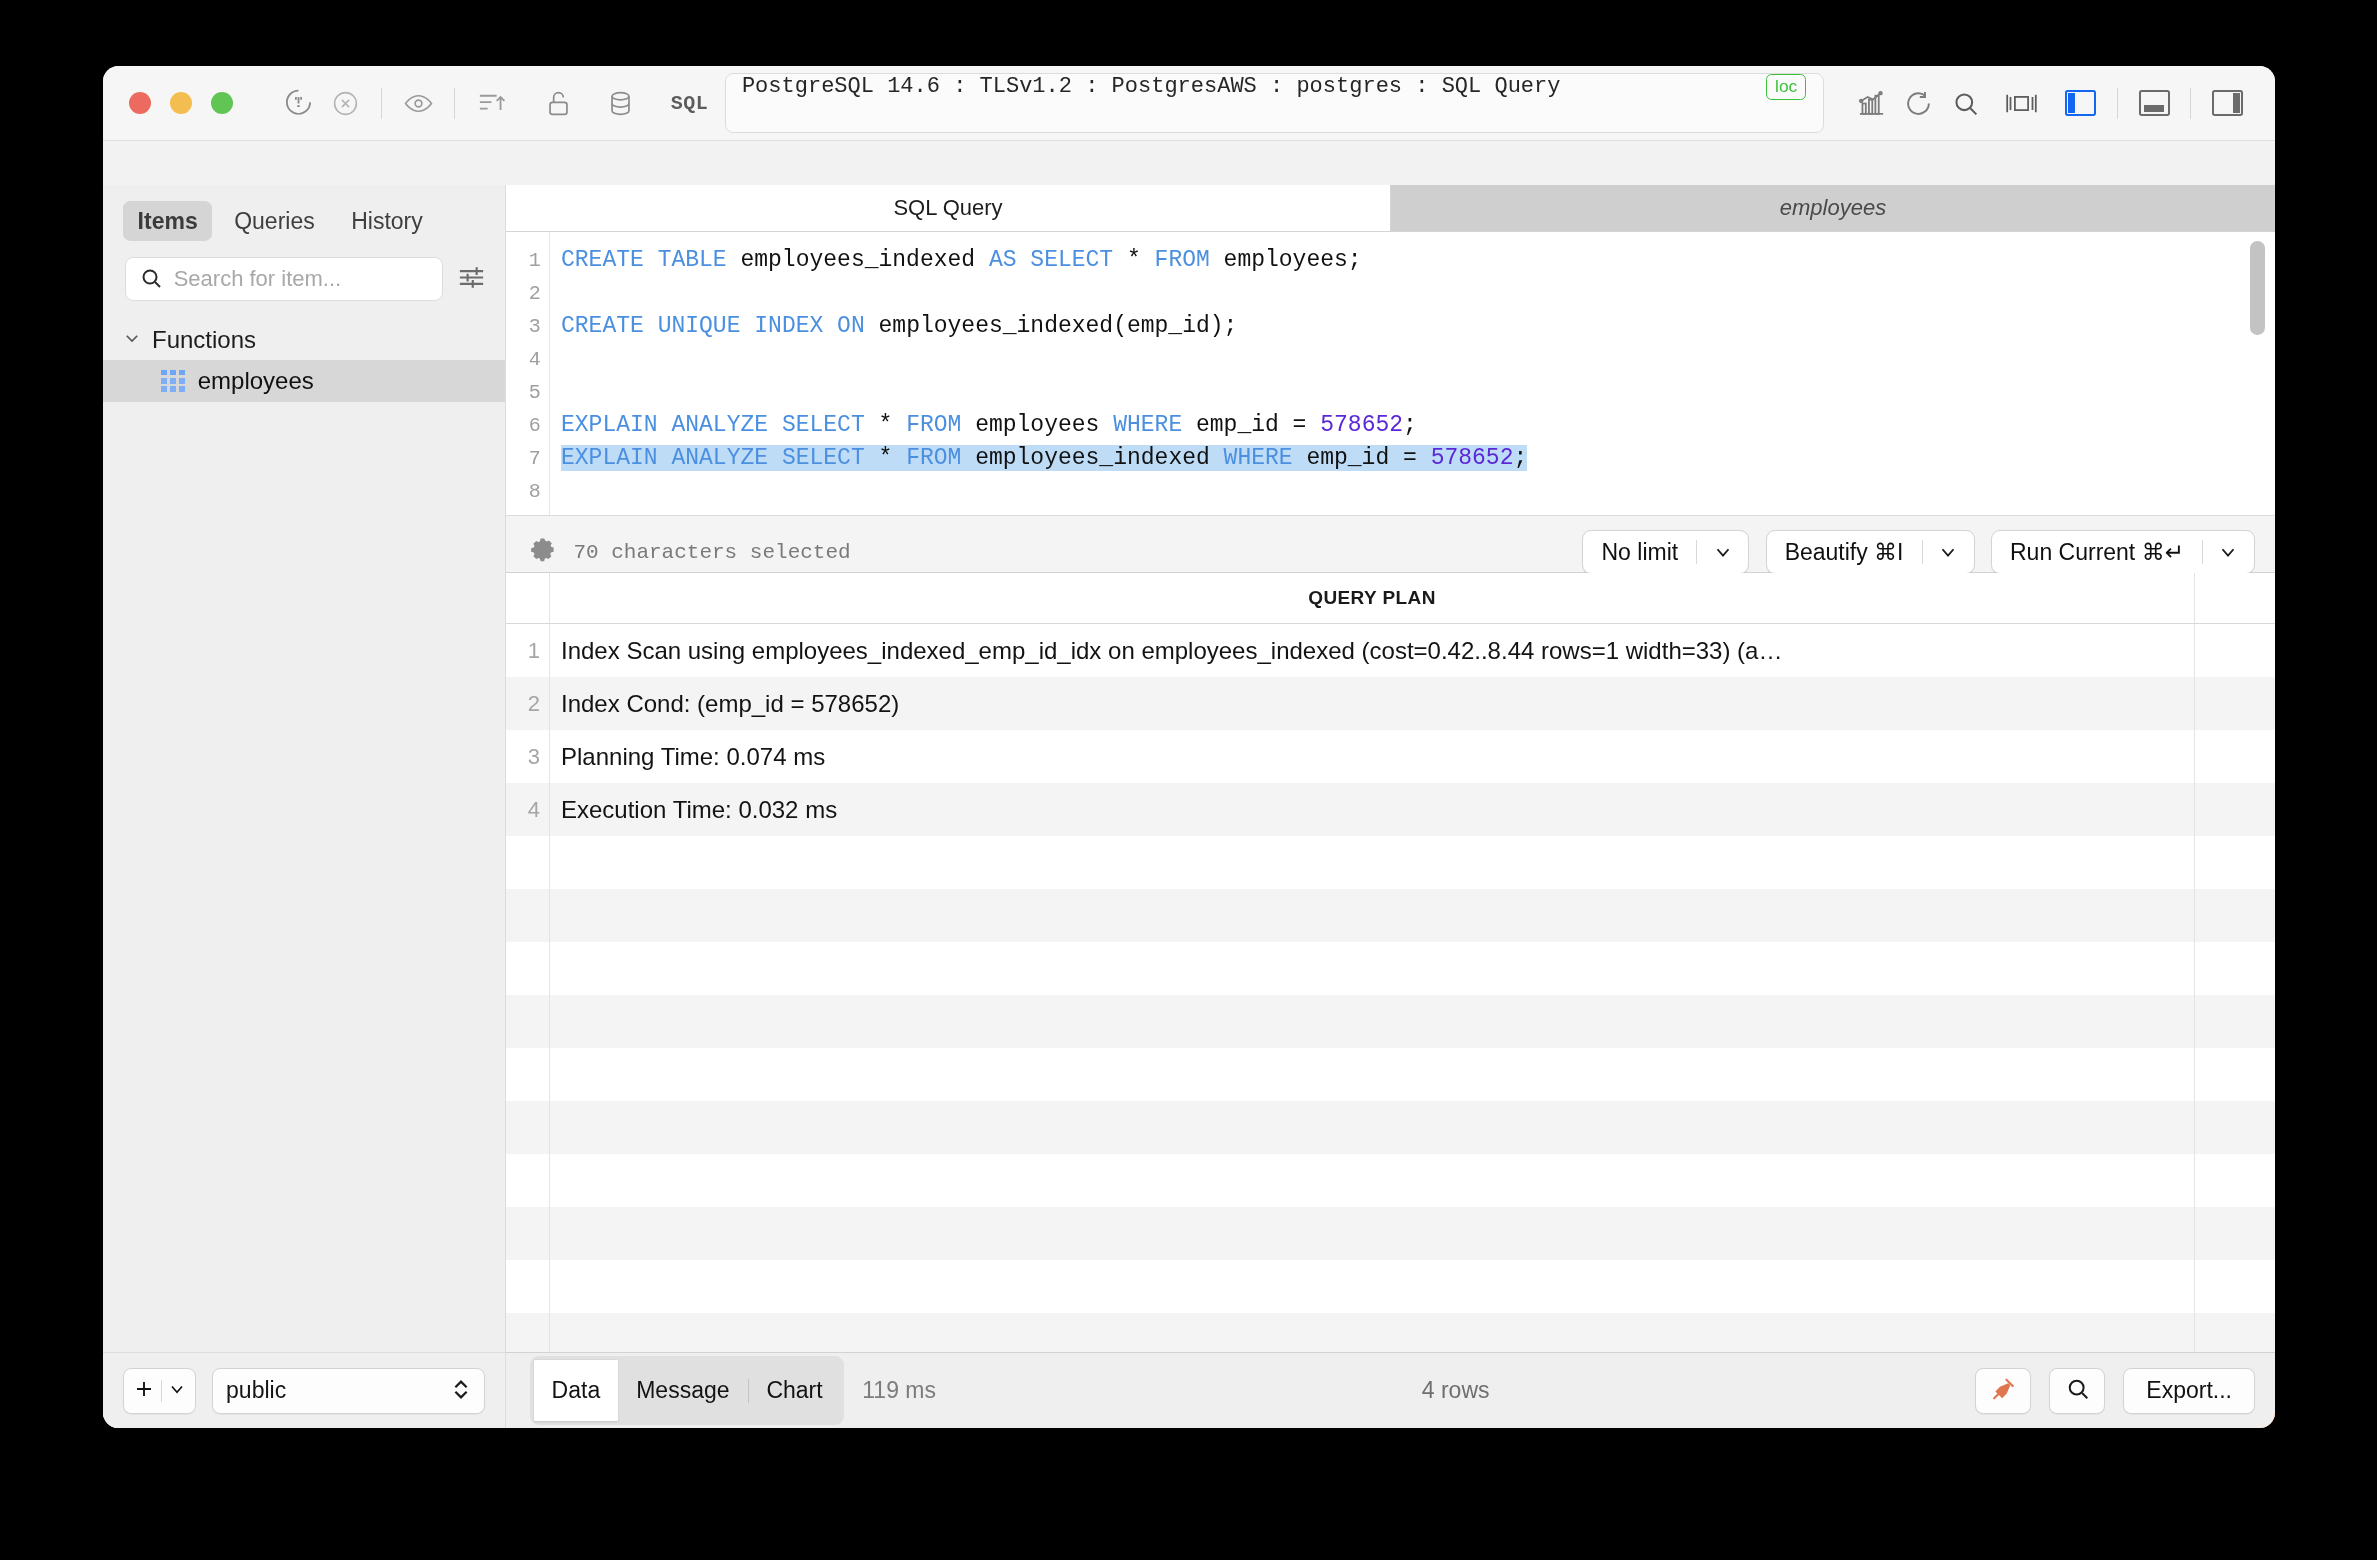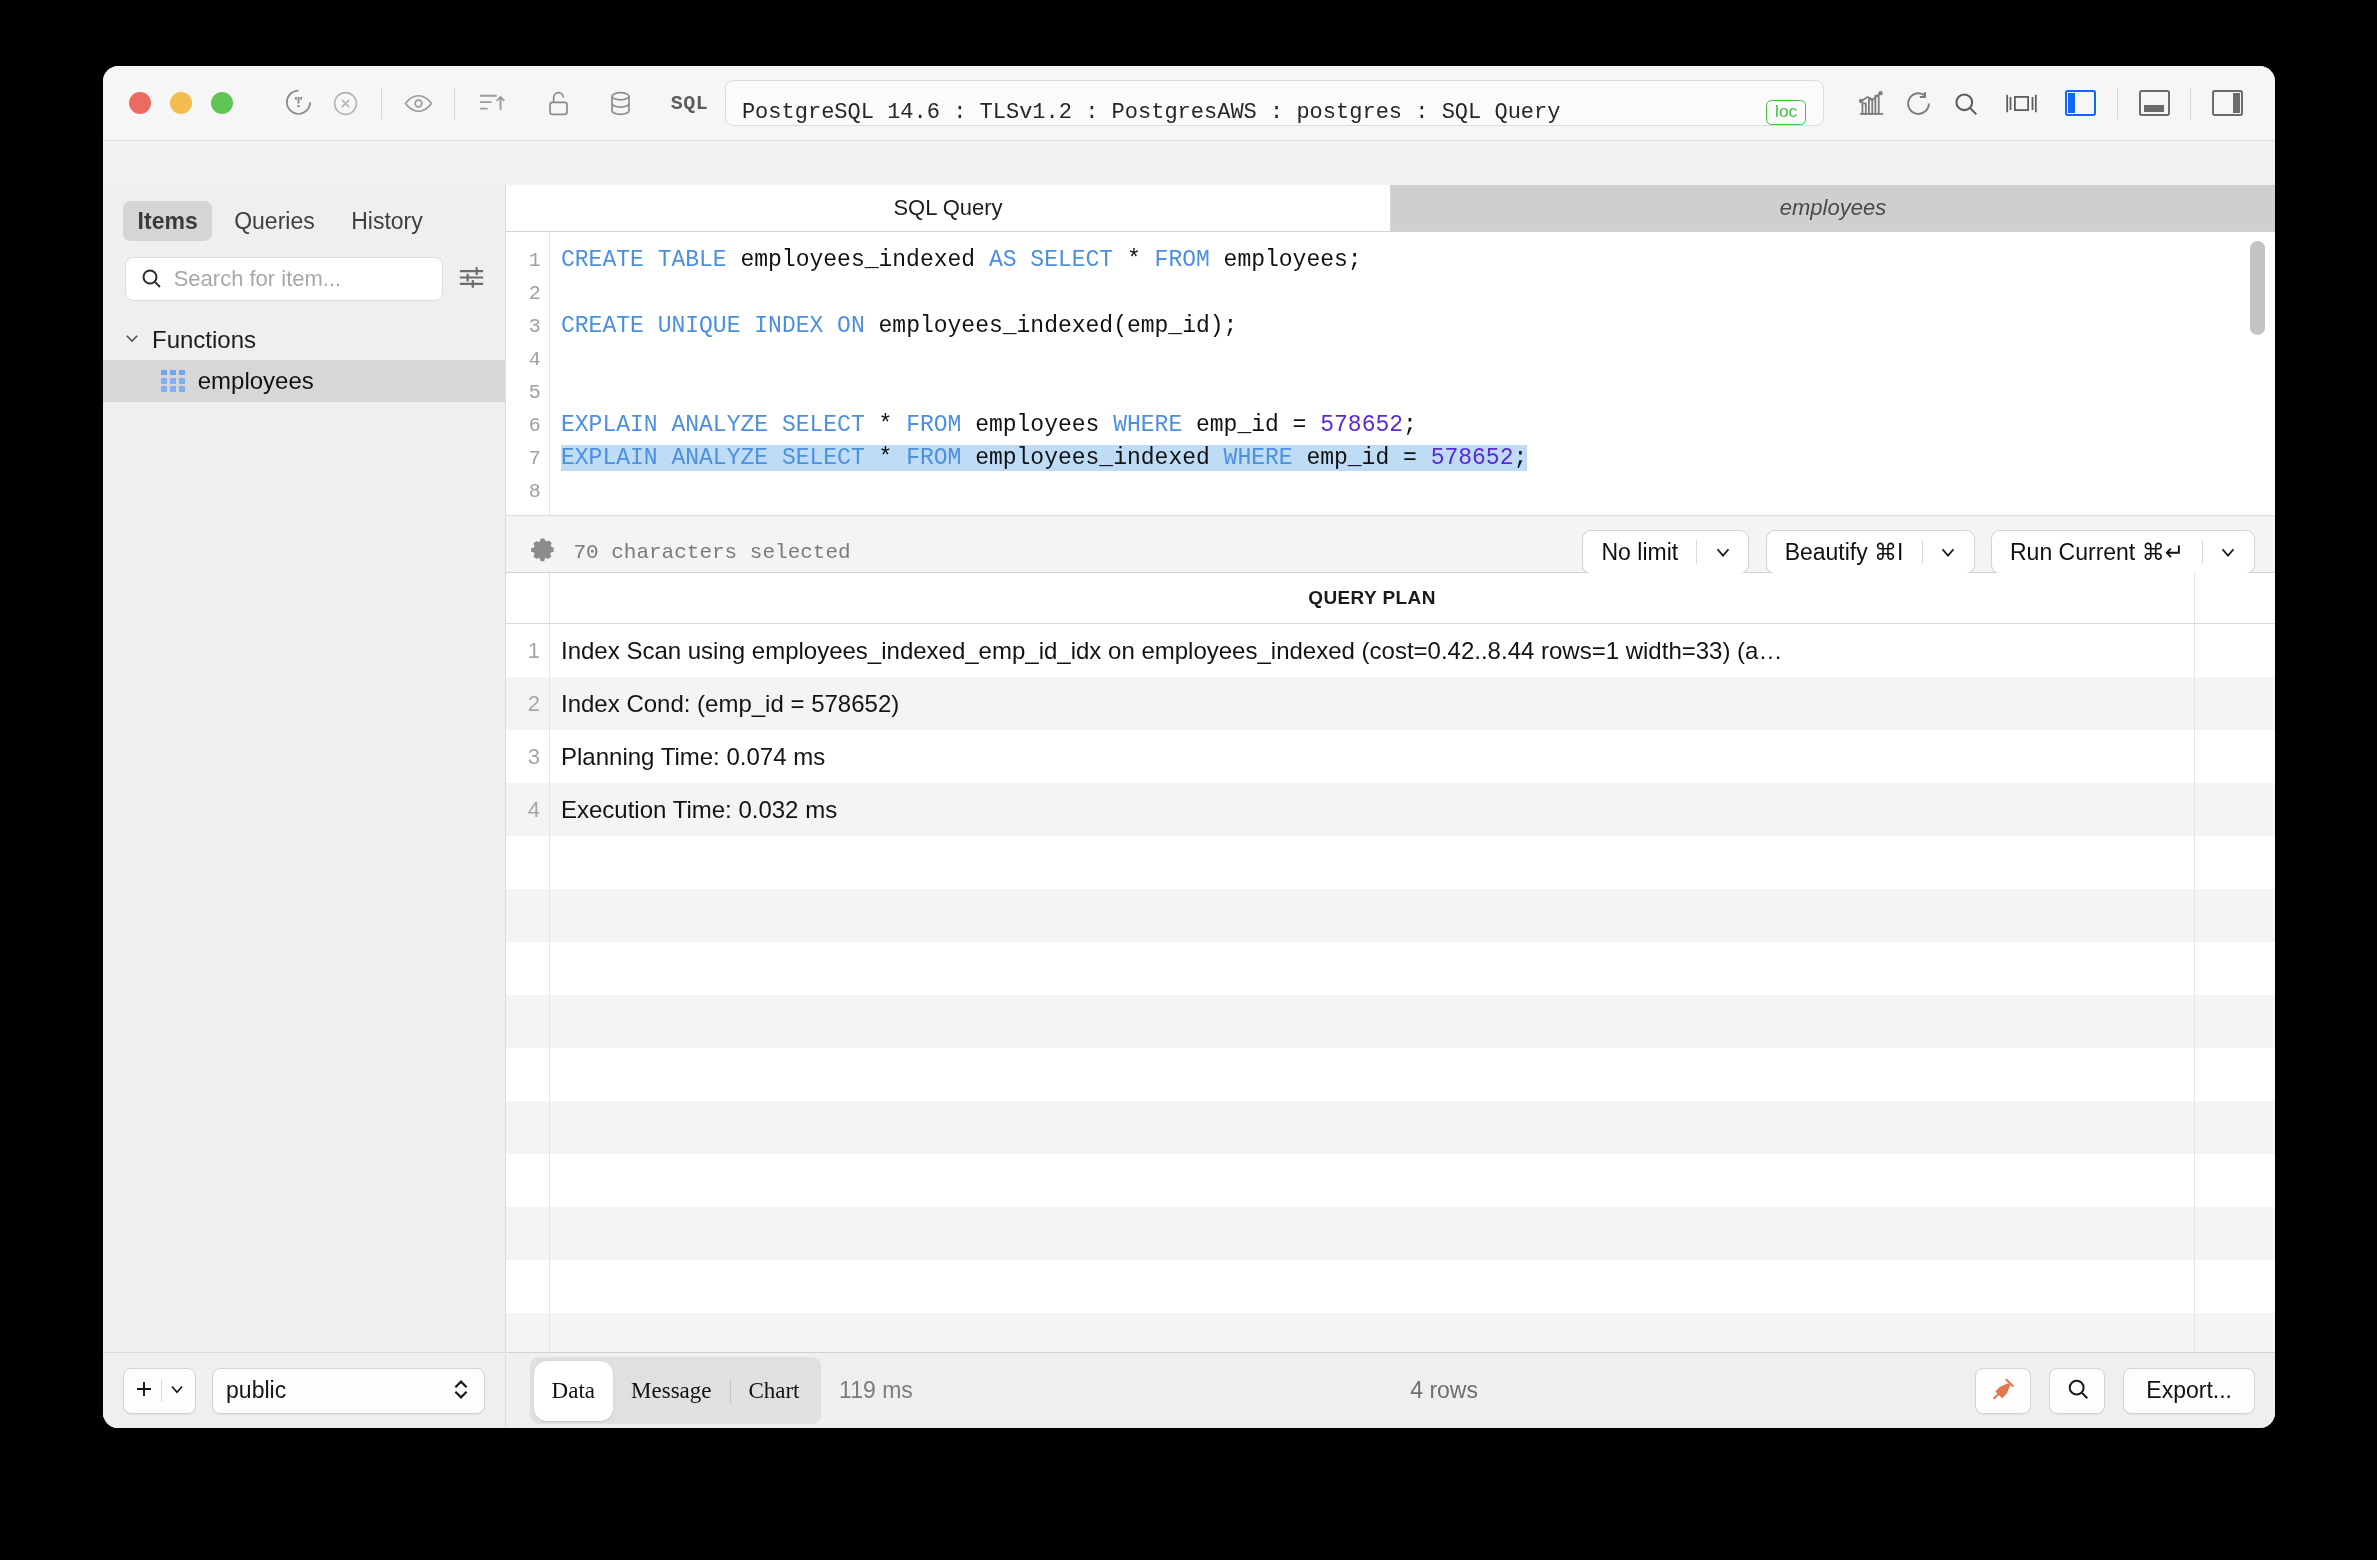--- a/index.html
+++ b/index.html
@@ -46,25 +46,25 @@
   .vsep { width: 0.9px; height: 31px; background: #d6d6d4; margin: 0 12.7px; }
 
   .sqlbadge {
     font-family: "Liberation Mono", monospace;
     font-size: 20px; font-weight: 700; color: #5c5c5c;
     letter-spacing: 0.5px;
     margin: 0 16.4px 0 27px;
   }
   .connfield {
     flex: 1 1 auto;
-    height: 46px;
+    height: 60px;
     background: #fbfbfb;
     border: 0.9px solid #dcdcda;
     border-radius: 8.2px;
-    display: flex; align-items: flex-end;
+    display: flex; align-items: flex-start;
     padding: 0 16.4px;
     max-width: 1211px;
   }
   .conntext {
     font-family: "Liberation Mono", monospace;
     font-size: 22px; color: #262626; white-space: nowrap;
   }
   .locbadge {
     margin-left: auto;
     border: 1.4px solid #3cc13b;
@@ -235,21 +235,21 @@
   .grow .tail { width: 80px; flex: 0 0 80px; height: 100%; }
 
   
   .botbar {
     height: 76px; flex: 0 0 76px; background: #efefef;
     border-top: 0.9px solid #d2d2d0;
     display: flex; align-items: center; padding: 0 20px 0 24px; gap: 18px;
   }
   .seg { display: flex; background: #e0e0e0; border-radius: 9px; padding: 3.6px; align-items: center; }
   .seg .s {
-    font-size: 23px; color: #121212; padding: 17px 18px; border-radius: 13px; font-family: Liberation Serif, serif;
+    font-size: 23px; color: #121212; padding: 17px 18px; border-radius: 1px;
   }
   .seg .s.active { background: #fff; box-shadow: 0 0.9px 1.8px rgba(0,0,0,.12); }
   .seg .sdiv { width: 0.9px; height: 24px; background: #c4c4c4; }
   .ms { font-size: 23px; color: #7c7c7c; }
   .rows-center { position: absolute; left: 0; right: 0; text-align: center; font-size: 23px; color: #6f6f6f; pointer-events: none; }
   .botbar-rel { position: relative; flex: 1 1 auto; height: 100%; display: flex; align-items: center; }
   .iconbtn {
     width: 56px; height: 46px; background: #fdfdfd; border: 0.9px solid #d3d3d1;
     border-radius: 8.2px; display: flex; align-items: center; justify-content: center;
     box-shadow: 0 0.9px 0.9px rgba(0,0,0,.05);

